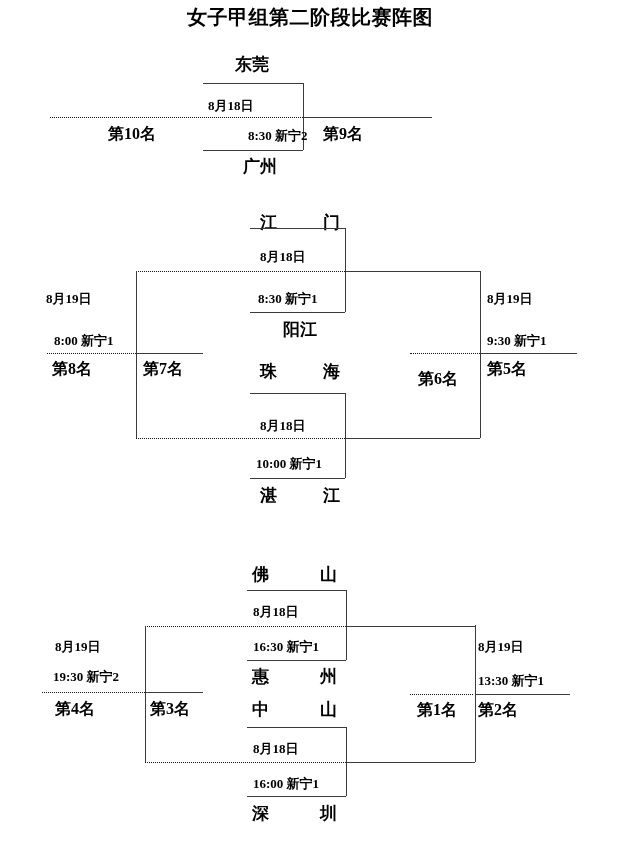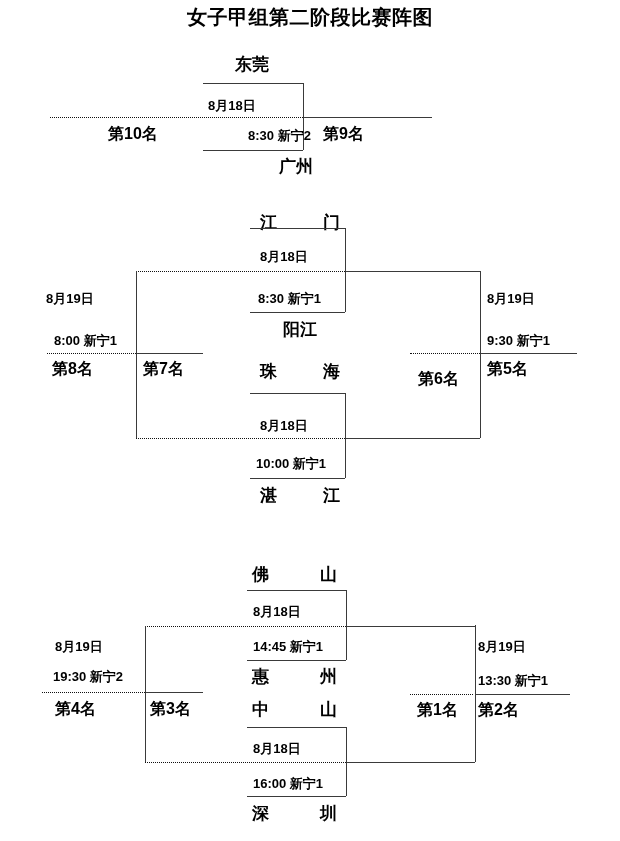--- a/index.html
+++ b/index.html
@@ -1,20 +1,20 @@
 <!DOCTYPE html>
 <html><head>
 <meta charset="utf-8">
 <style>
   html,body { margin:0; padding:0; background:#fff; }
   #canvas {
     position:relative;
     width:620px; height:841px;
     background:#fff;
-    font-family:Liberation Sans, sans-serif;
+    font-family:Liberation Serif, serif;
     overflow:hidden;
   }
   .t {
     position:absolute;
     font-weight:bold;
     color:#000;
     white-space:nowrap;
     line-height:1.15;
   }
   .title { font-size:20px; letter-spacing:0.5px; }
@@ -47,21 +47,21 @@
     <div class="t date" style="left:208px;top:99px;">8月18日</div>
 
     <div class="hl dot" style="left:50px;top:117px;width:253px;"></div>
     <div class="hl" style="left:303px;top:117px;width:129px;"></div>
 
     <div class="t rank" style="left:108px;top:125px;">第10名</div>
     <div class="t date" style="left:208px;top:129px;margin-left:40px;">8:30 新宁2</div>
     <div class="t rank" style="left:323px;top:125px;">第9名</div>
 
     <div class="hl" style="left:203px;top:150px;width:100px;"></div>
-    <div class="t team" style="left:243px;top:157px;margin-left:36px;">广州</div>
+    <div class="t team" style="left:243px;top:157px;">广州</div>
   </div>
 
   <div>
 
     <div class="t team wide" style="left:260px;top:213px;width:80px;">江门</div>
     <div class="hl" style="left:250px;top:228px;width:95px;"></div>
     <div class="vl" style="left:345px;top:228px;height:84px;"></div>
     <div class="t date" style="left:260px;top:250px;">8月18日</div>
     <div class="hl dot" style="left:136px;top:271px;width:209px;"></div>
     <div class="hl" style="left:345px;top:271px;width:135px;"></div>
@@ -97,21 +97,21 @@
   </div>
 
   <div>
 
     <div class="t team wide" style="left:252px;top:565px;width:85px;">佛山</div>
     <div class="hl" style="left:247px;top:590px;width:99px;"></div>
     <div class="vl" style="left:346px;top:590px;height:70px;"></div>
     <div class="t date" style="left:253px;top:605px;">8月18日</div>
     <div class="hl dot" style="left:145px;top:626px;width:201px;"></div>
     <div class="hl" style="left:346px;top:626px;width:129px;"></div>
-    <div class="t date" style="left:253px;top:640px;">14:45 新宁1</div>
+    <div class="t date" style="left:253px;top:640px;">16:30 新宁1</div>
     <div class="hl" style="left:247px;top:660px;width:99px;"></div>
     <div class="t team wide" style="left:252px;top:667px;width:85px;">惠州</div>
 
     <div class="t team wide" style="left:252px;top:700px;width:85px;">中山</div>
     <div class="hl" style="left:247px;top:727px;width:99px;"></div>
     <div class="vl" style="left:346px;top:727px;height:69px;"></div>
     <div class="t date" style="left:253px;top:742px;">8月18日</div>
     <div class="hl dot" style="left:145px;top:762px;width:201px;"></div>
     <div class="hl" style="left:346px;top:762px;width:129px;"></div>
     <div class="t date" style="left:253px;top:777px;">16:00 新宁1</div>

